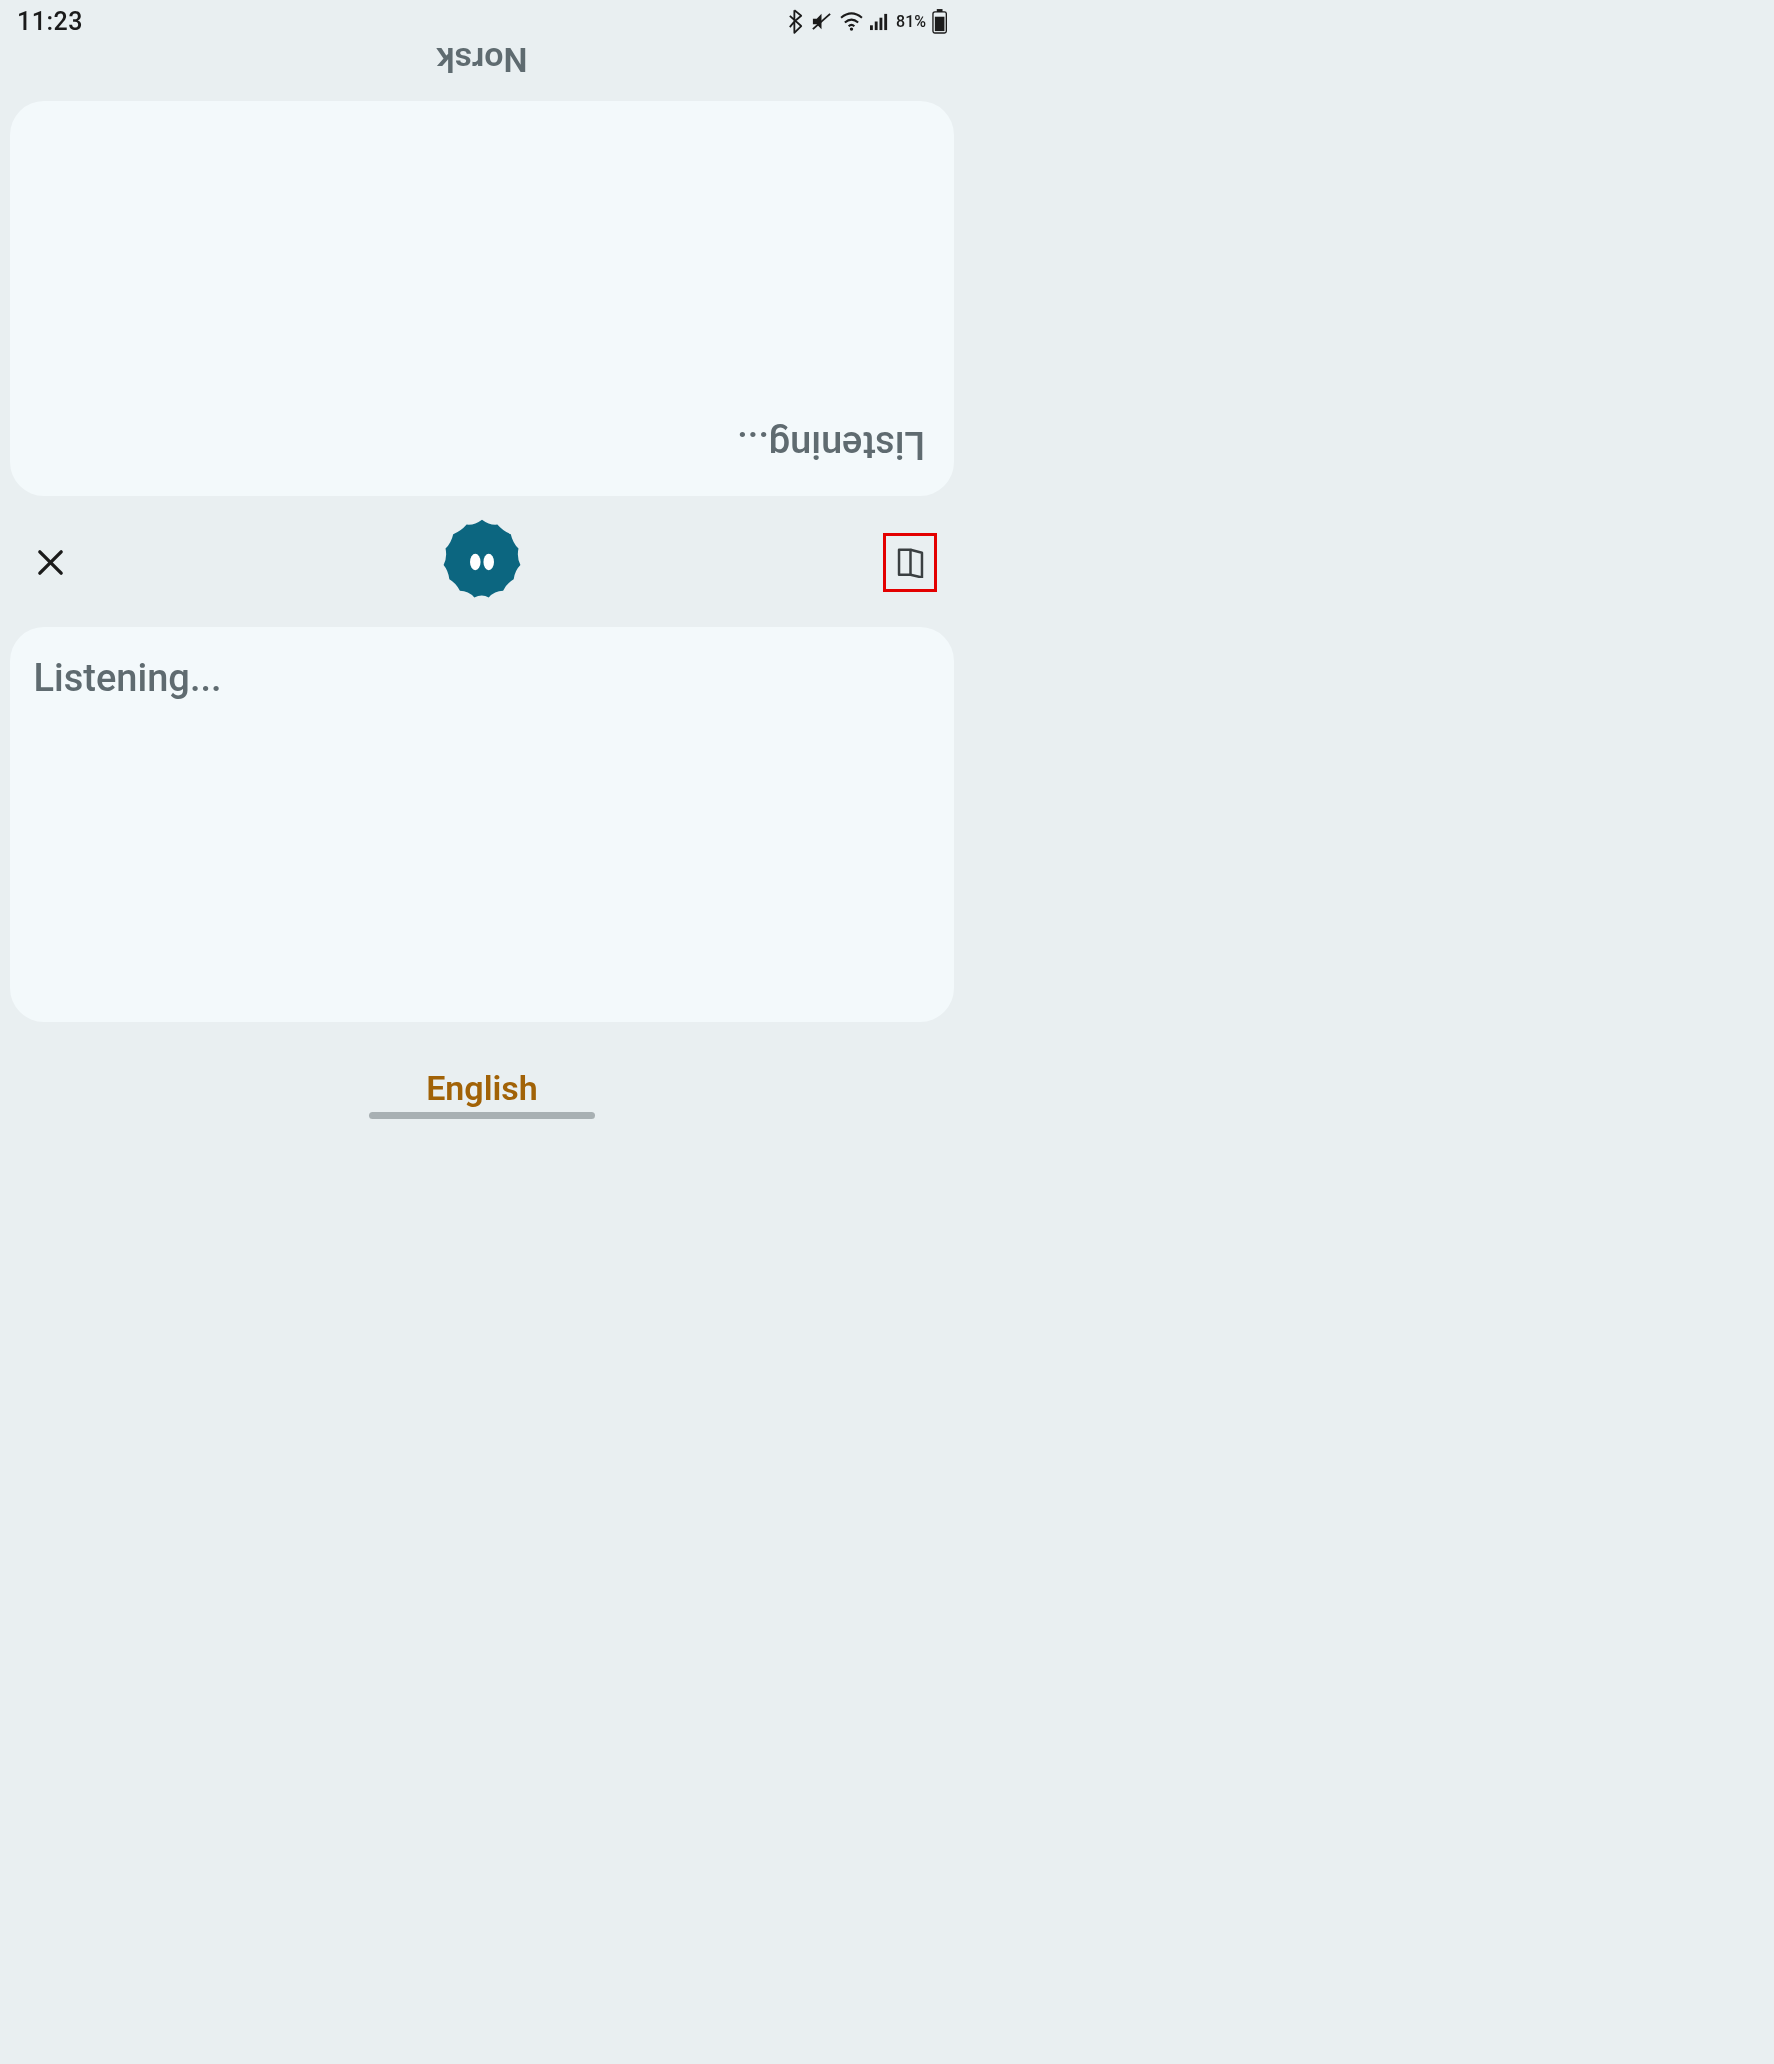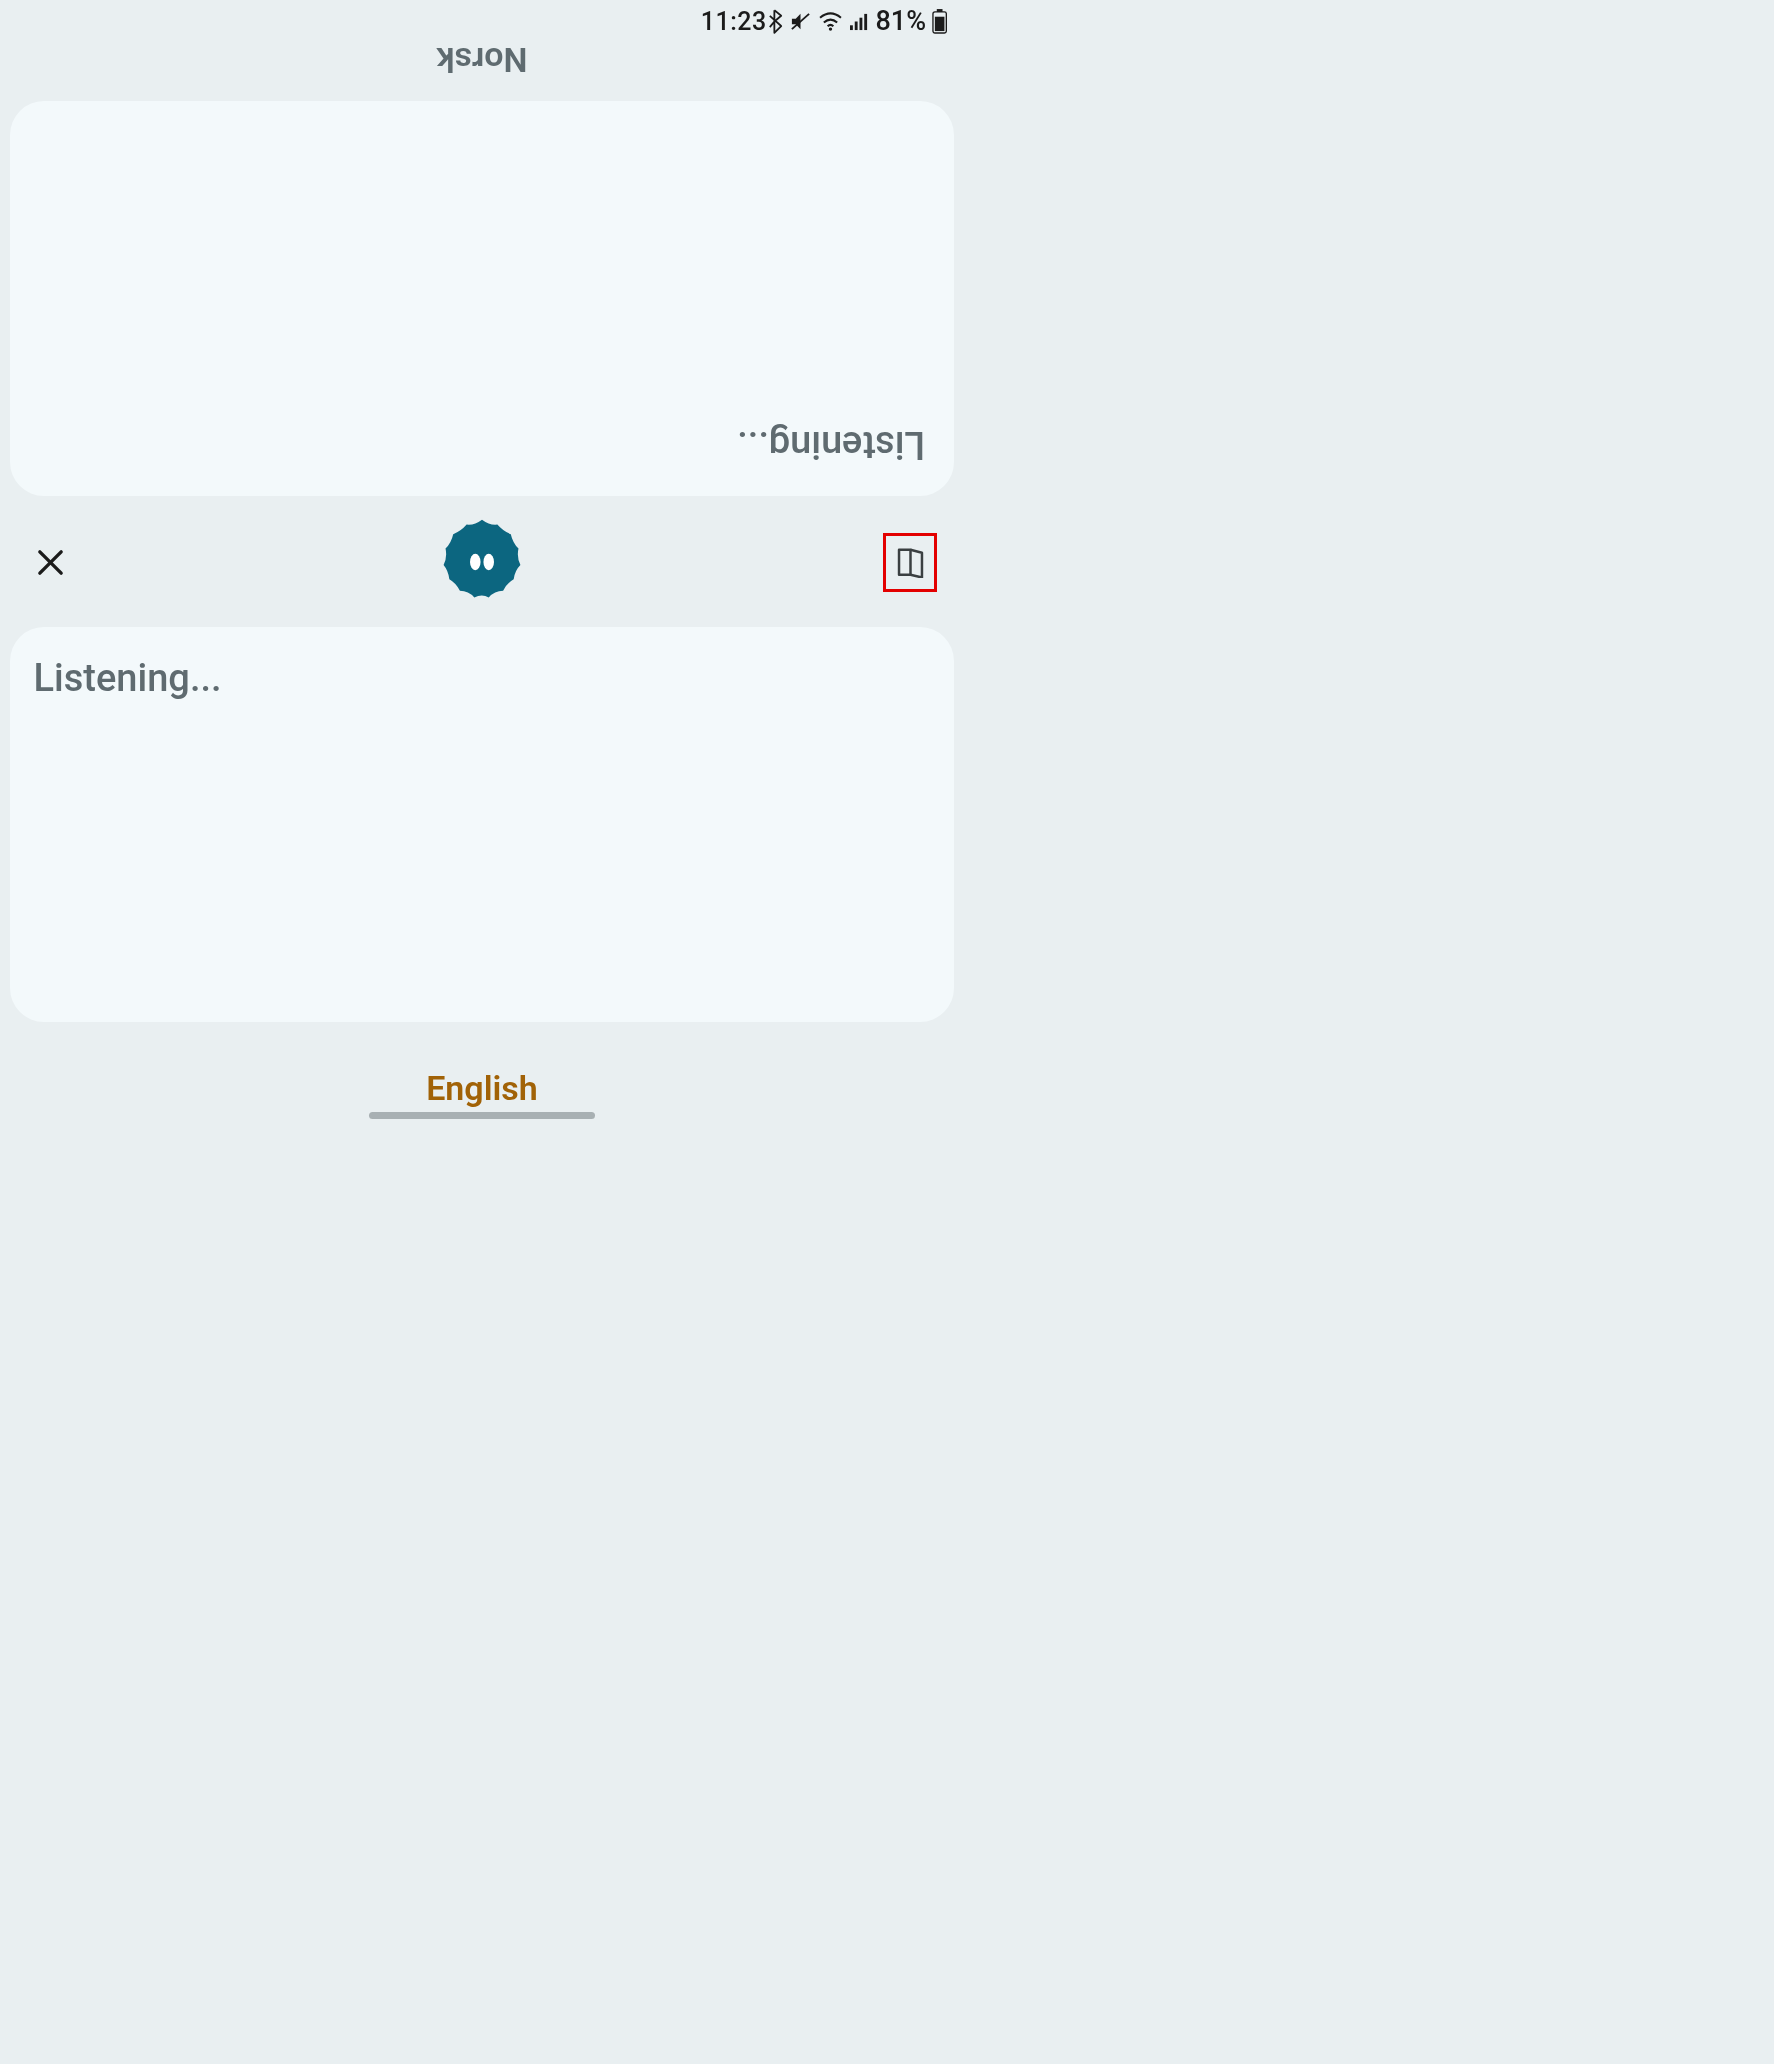--- a/index.html
+++ b/index.html
@@ -14,21 +14,21 @@
   }
 
   
   .status-bar {
     position: absolute;
     top: 0;
     left: 0;
     right: 0;
     height: 42px;
     display: flex;
-    justify-content: flex-end;
+    justify-content: space-between;
     align-items: center;
     padding: 0 17px;
     font-size: 25px;
     color: #1b1b1b;
     font-weight: 500;
   }
   .status-left { letter-spacing: 0.5px; }
   .status-right { display: flex; align-items: center; gap: 5.7px; }
   .status-right span { display: inline-flex; align-items: center; }
 
@@ -172,21 +172,21 @@
       </svg>
     </span>
     <span>
       <svg width="21" height="19" viewBox="0 0 22 20">
         <rect x="1" y="14" width="3" height="5" fill="#1b1b1b"></rect>
         <rect x="6" y="10" width="3" height="9" fill="#1b1b1b"></rect>
         <rect x="11" y="6" width="3" height="13" fill="#1b1b1b"></rect>
         <rect x="16" y="2" width="3" height="17" fill="#1b1b1b"></rect>
       </svg>
     </span>
-    <span style="font-size:27px;">81%</span>
+    <span style="font-size:16px;">81%</span>
     <span>
       <svg width="15.3" height="25" viewBox="0 0 16 26">
         <rect x="5" y="0" width="6" height="3" fill="#1b1b1b"></rect>
         <rect x="1" y="3" width="14" height="22" rx="2" stroke="#1b1b1b" stroke-width="1.4" fill="none"></rect>
         <rect x="3" y="8" width="10" height="15" fill="#1b1b1b"></rect>
       </svg>
     </span>
   </div>
 </div>
 

